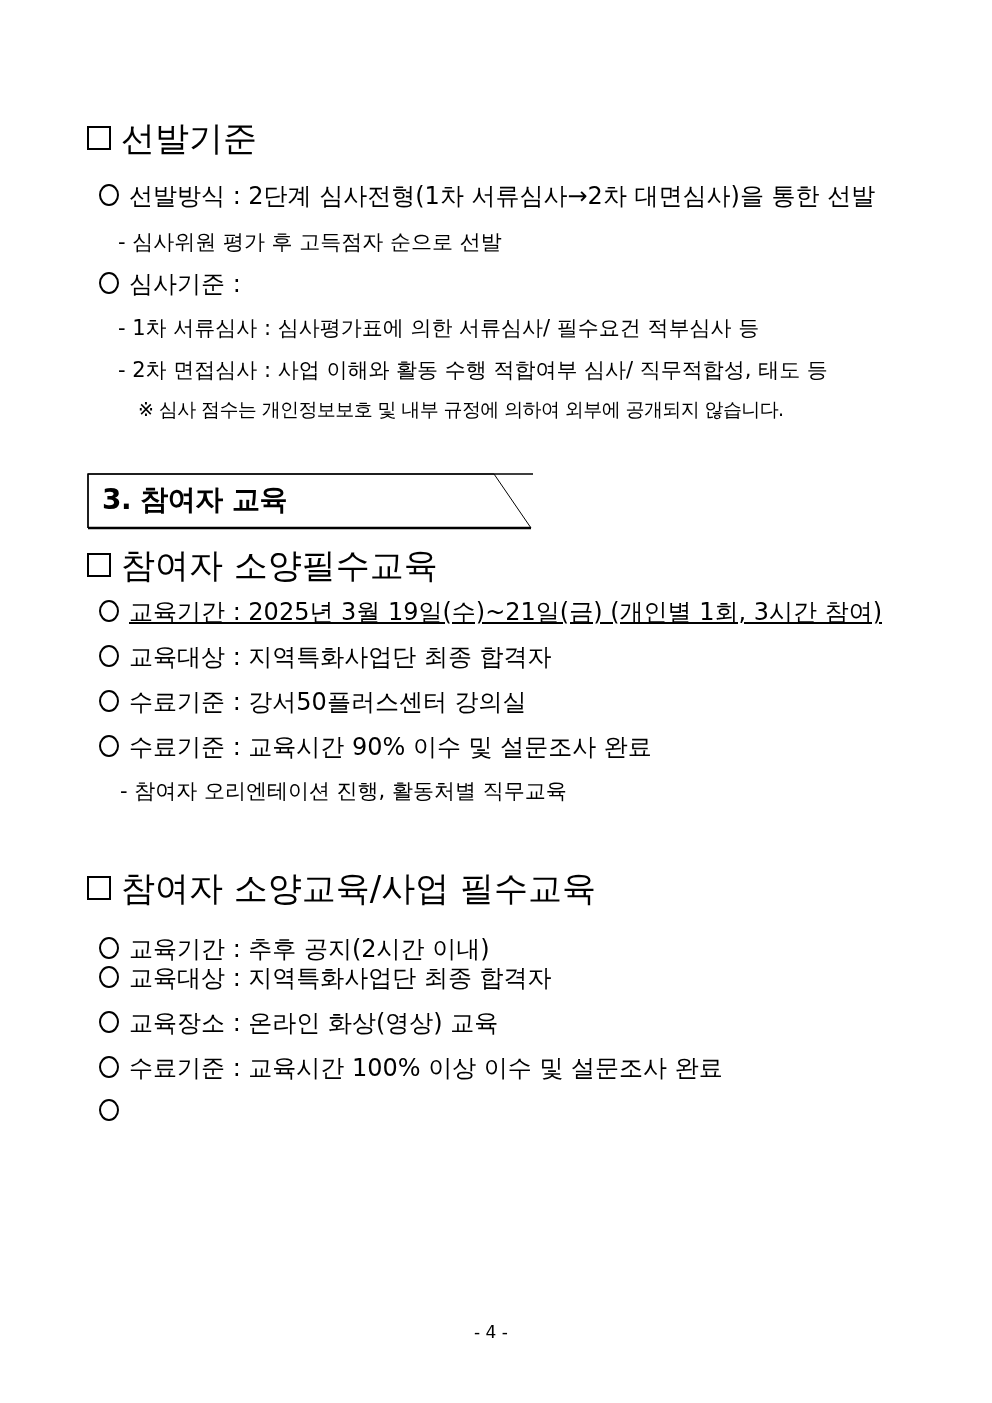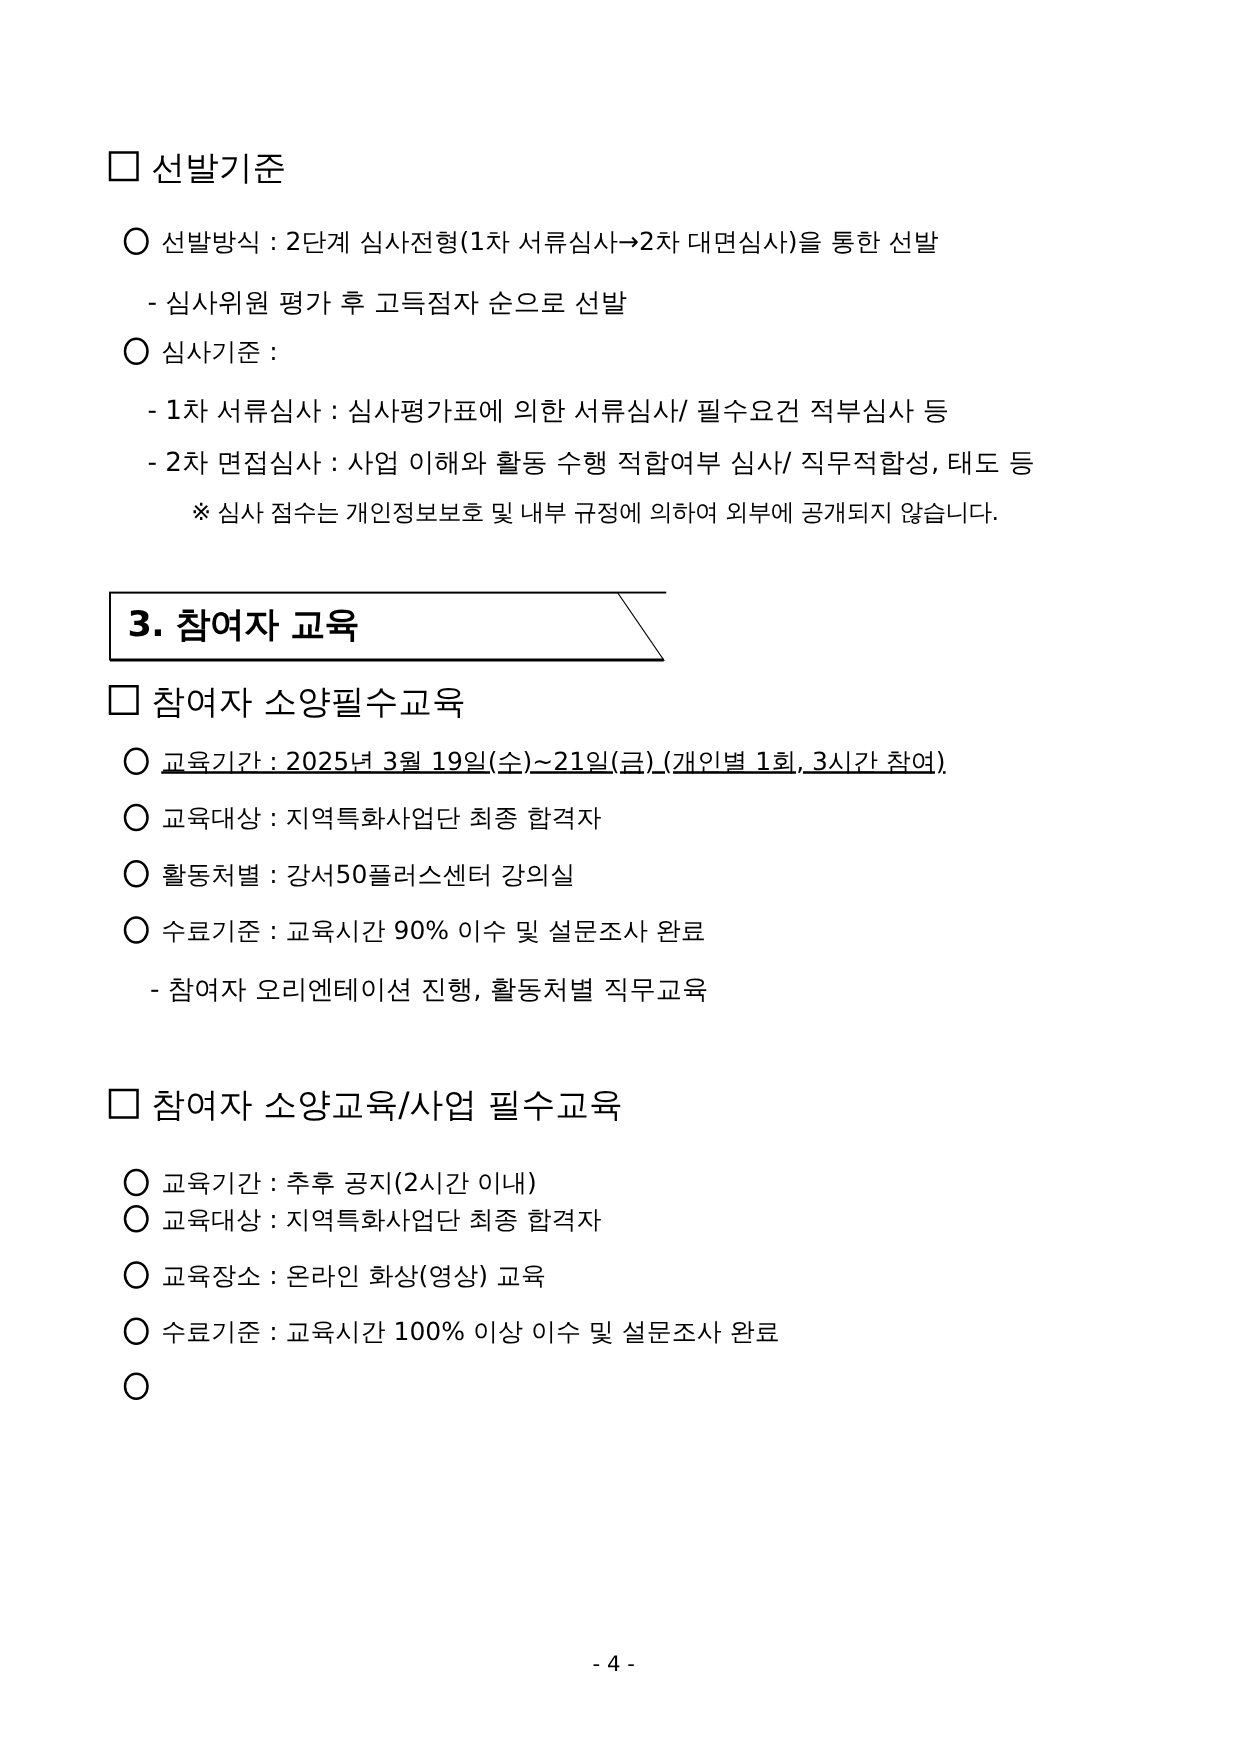--- a/index.html
+++ b/index.html
@@ -1,21 +1,21 @@
 <!DOCTYPE html>
 <html><head>
 <meta charset="utf-8">
 <style>
   html, body { margin:0; padding:0; background:#ffffff; }
   body { width:992px; height:1403px; position:relative; font-family:"DejaVu Sans", "Liberation Sans", sans-serif; color:#000; overflow:hidden; }
   .abs { position:absolute; white-space:nowrap; }
-  .h2 { font-size:27px; }
-  .l1 { font-size:20px; }
+  .h2 { font-size:34px; }
+  .l1 { font-size:24px; }
   .l2 { font-size:21px; }
-  .note { font-size:19px;margin-left:15px; }
+  .note { font-size:19px; }
   .box { display:inline-block; width:20px; height:20px; border:2px solid #000; vertical-align:middle; margin-right:10px; position:relative; top:-3px; }
   .circ { display:inline-block; width:16px; height:18px; border:2px solid #000; border-radius:50%; vertical-align:middle; margin-right:10px; position:relative; top:-2px; }
   .banner { position:absolute; left:87px; top:473px; width:444px; height:40px; }
   .banner svg { position:absolute; left:0; top:0; }
   .banner-title { position:absolute; left:15px; top:8px; font-size:28px; font-weight:bold; letter-spacing:-0.5px; }
   .pagenum { font-size:17px; }
 </style>
 </head>
 <body>
 
@@ -47,21 +47,21 @@
 <div class="abs h2" style="left:87px; top:543px;">
   <span class="box"></span><span>참여자 소양필수교육</span>
 </div>
 <div class="abs l1" style="left:99px; top:596px;text-decoration:underline;">
   <span class="circ"></span><span>교육기간 : 2025년 3월 19일(수)~21일(금) (개인별 1회, 3시간 참여)</span>
 </div>
 <div class="abs l1" style="left:99px; top:641px;">
   <span class="circ"></span><span>교육대상 : 지역특화사업단 최종 합격자</span>
 </div>
 <div class="abs l1" style="left:99px; top:686px;">
-  <span class="circ"></span><span>활동처별 : 강서50플러스센터 강의실</span>
+  <span class="circ"></span><span>수료기준 : 강서50플러스센터 강의실</span>
 </div>
 <div class="abs l1" style="left:99px; top:731px;">
   <span class="circ"></span><span>수료기준 : 교육시간 90% 이수 및 설문조사 완료</span>
 </div>
 <div class="abs l2" style="left:120px; top:777px;text-align:right;">- 참여자 오리엔테이션 진행, 활동처별 직무교육</div>
 
 <div class="abs h2" style="left:87px; top:866px;">
   <span class="box"></span><span>참여자 소양교육/사업 필수교육</span>
 </div>
 <div class="abs l1" style="left:99px; top:917px;margin-top:16px;">

